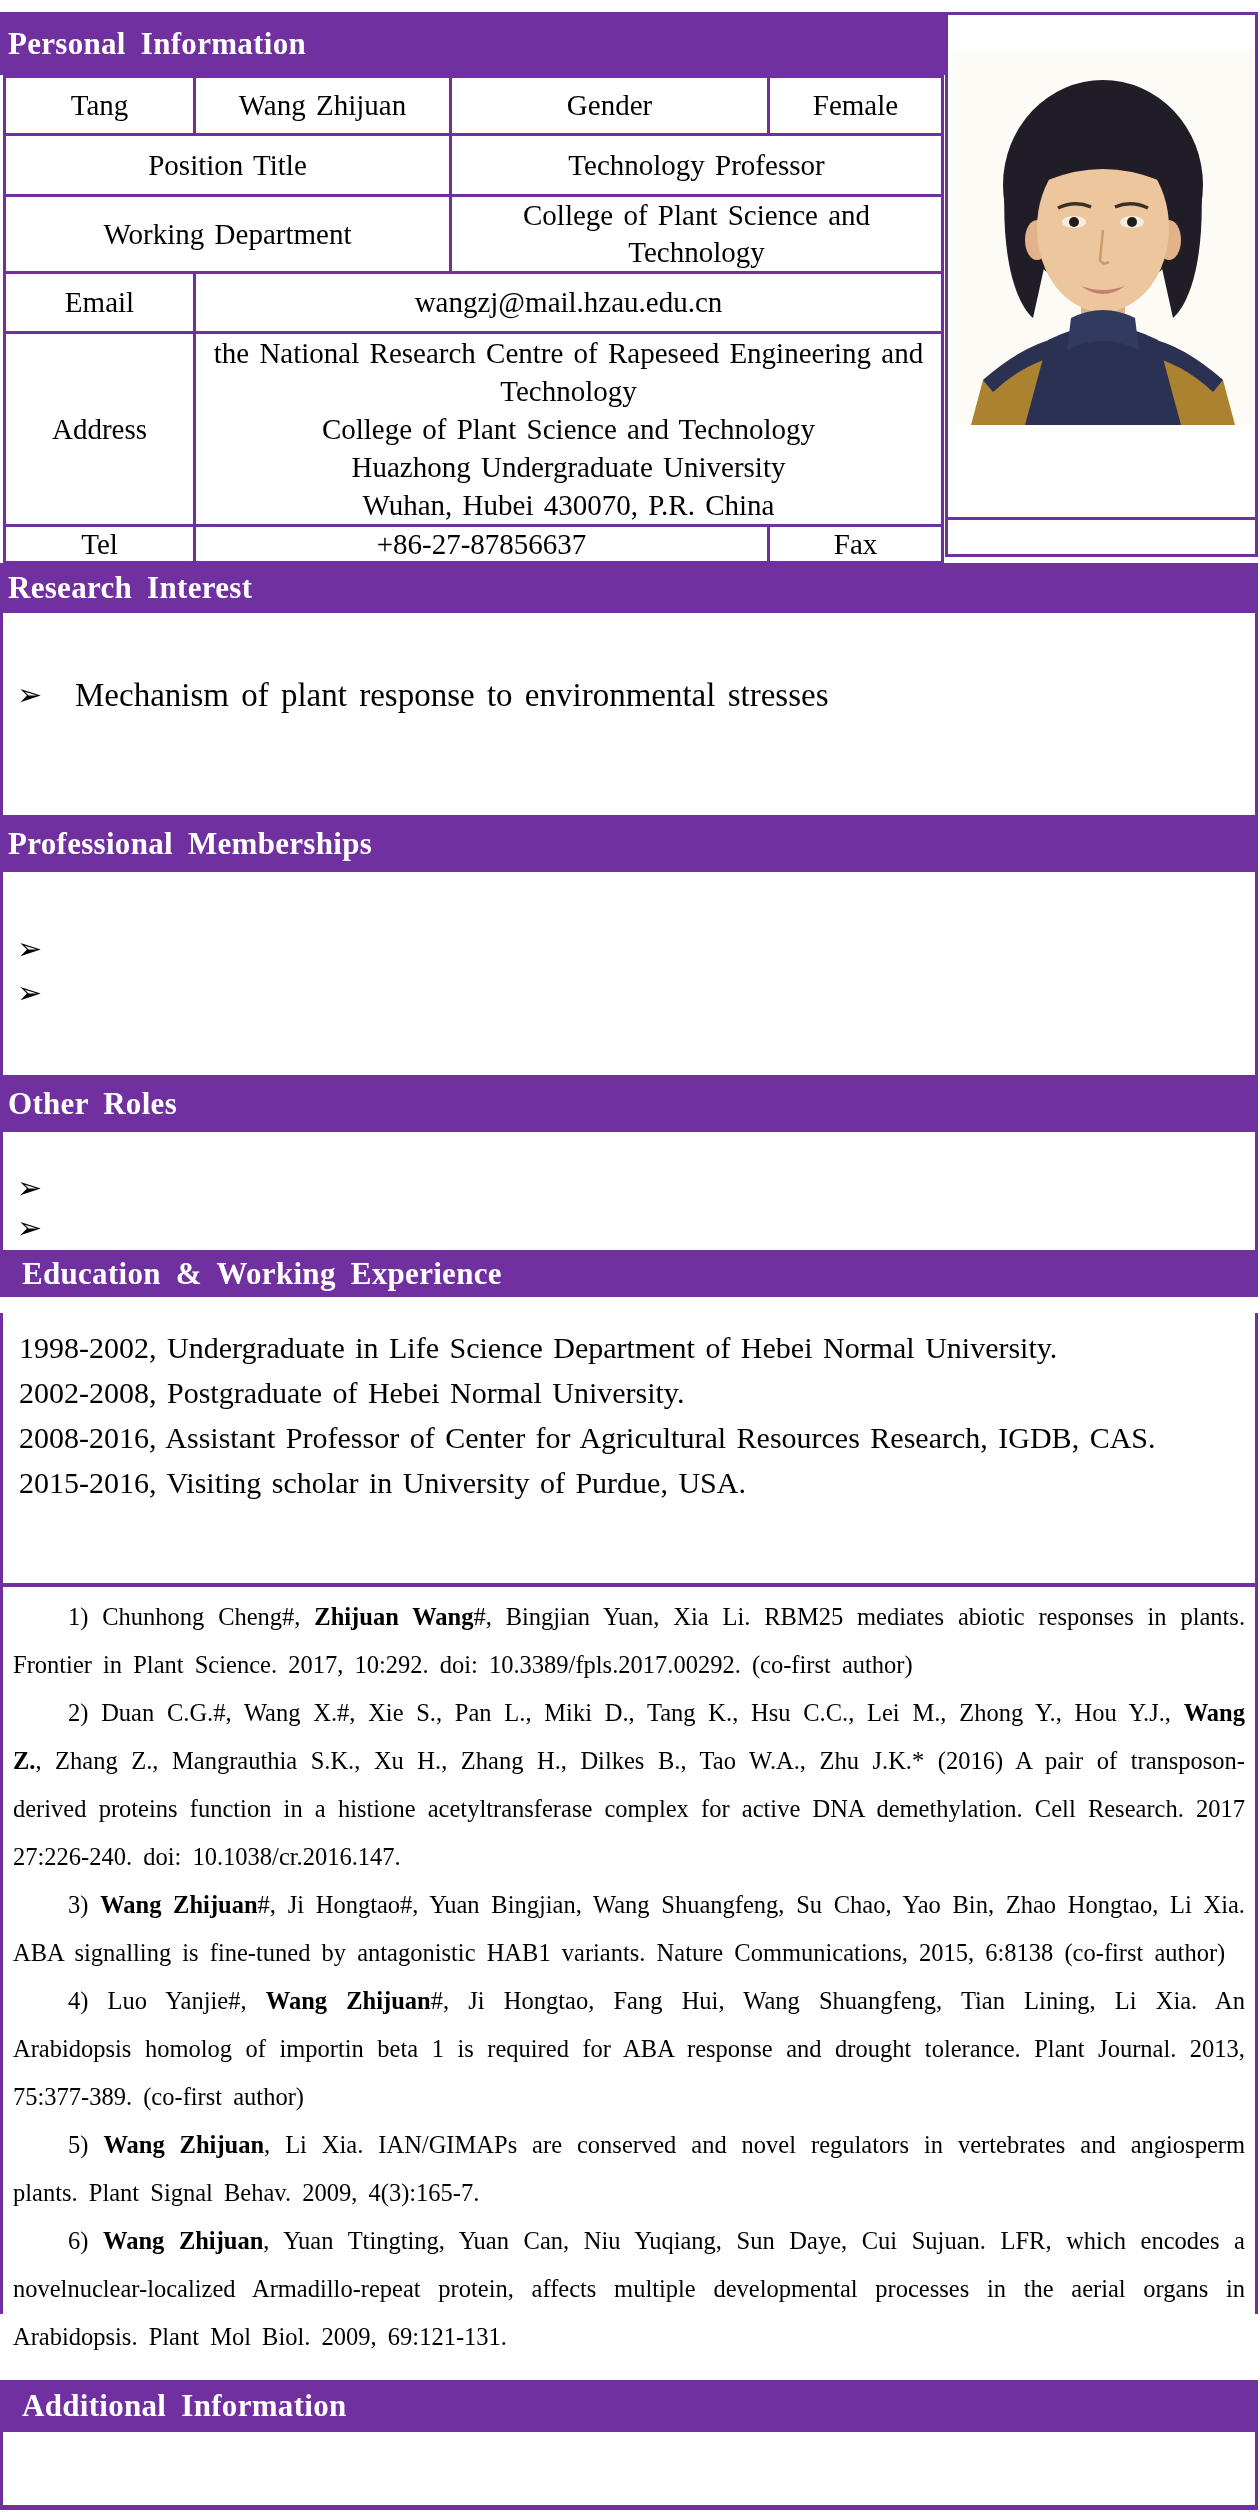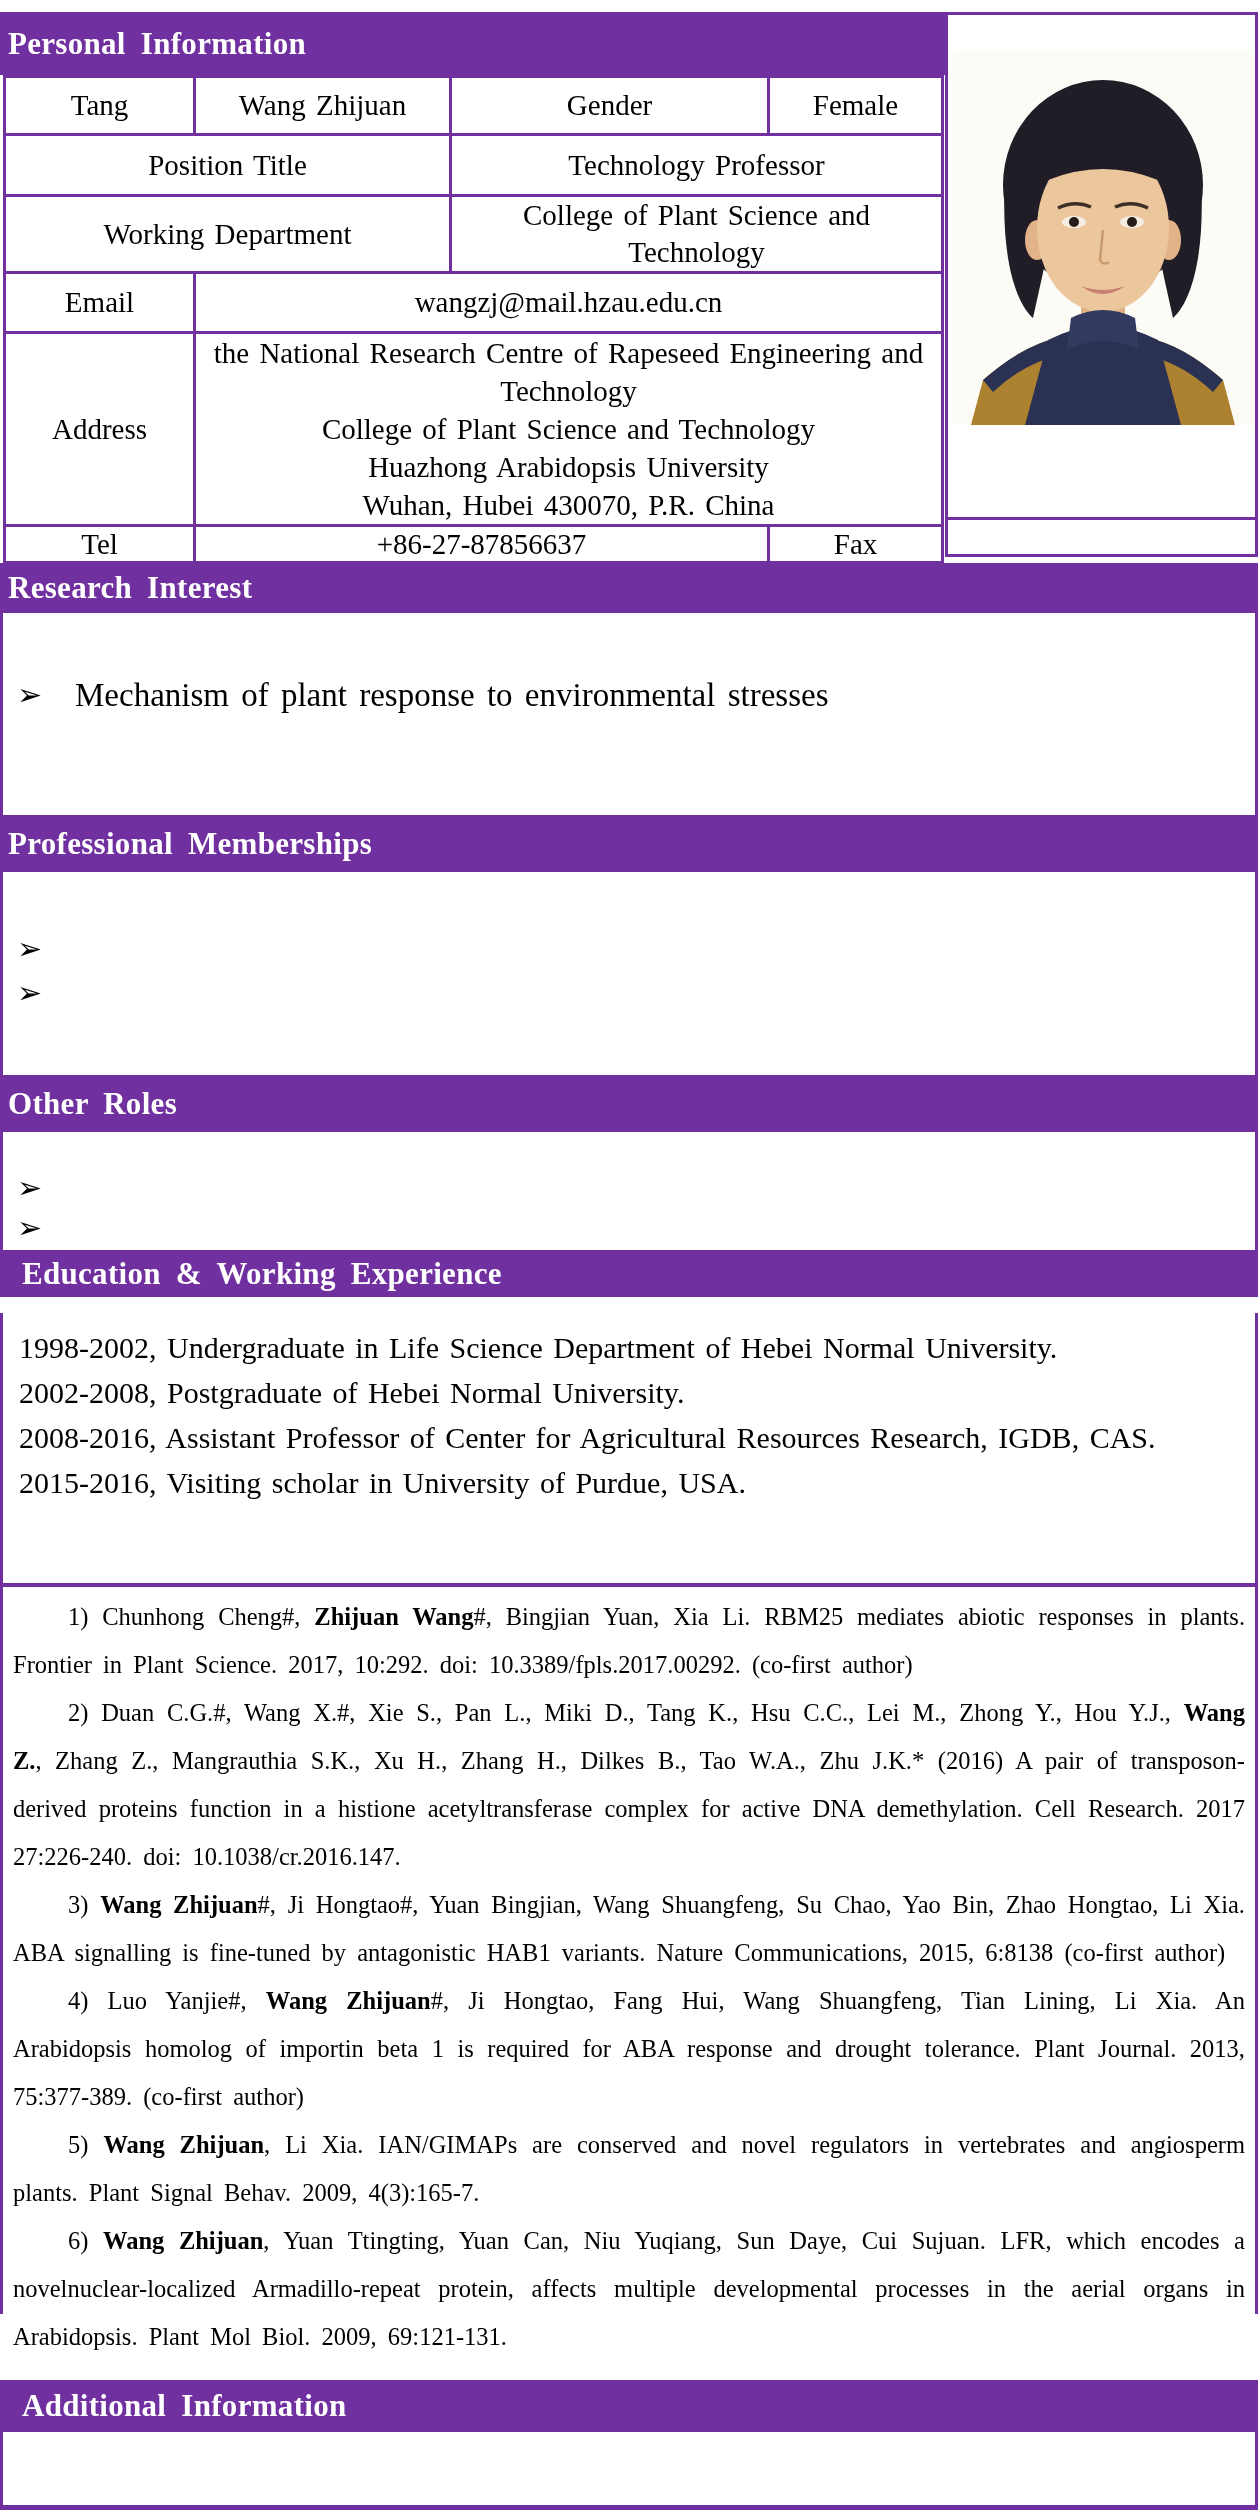--- a/index.html
+++ b/index.html
@@ -105,21 +105,21 @@
     </tr>
     <tr style="height:60px;">
       <td>Email</td>
       <td colspan="3">wangzj@mail.hzau.edu.cn</td>
     </tr>
     <tr style="height:190px;">
       <td>Address</td>
       <td colspan="3" class="al addr-lines" id="address-lines">
             <div>the National Research Centre of Rapeseed Engineering and Technology</div>
             <div>College of Plant Science and Technology</div>
-            <div>Huazhong Arabidopsis University</div>
+            <div>Huazhong Undergraduate University</div>
             <div>Wuhan, Hubei 430070, P.R. China</div>
           </td>
     </tr>
     <tr style="height:37px;">
       <td>Tel</td>
       <td colspan="2">+86-27-87856637</td>
       <td>Fax</td>
     </tr>
   </tbody>
     </table>

